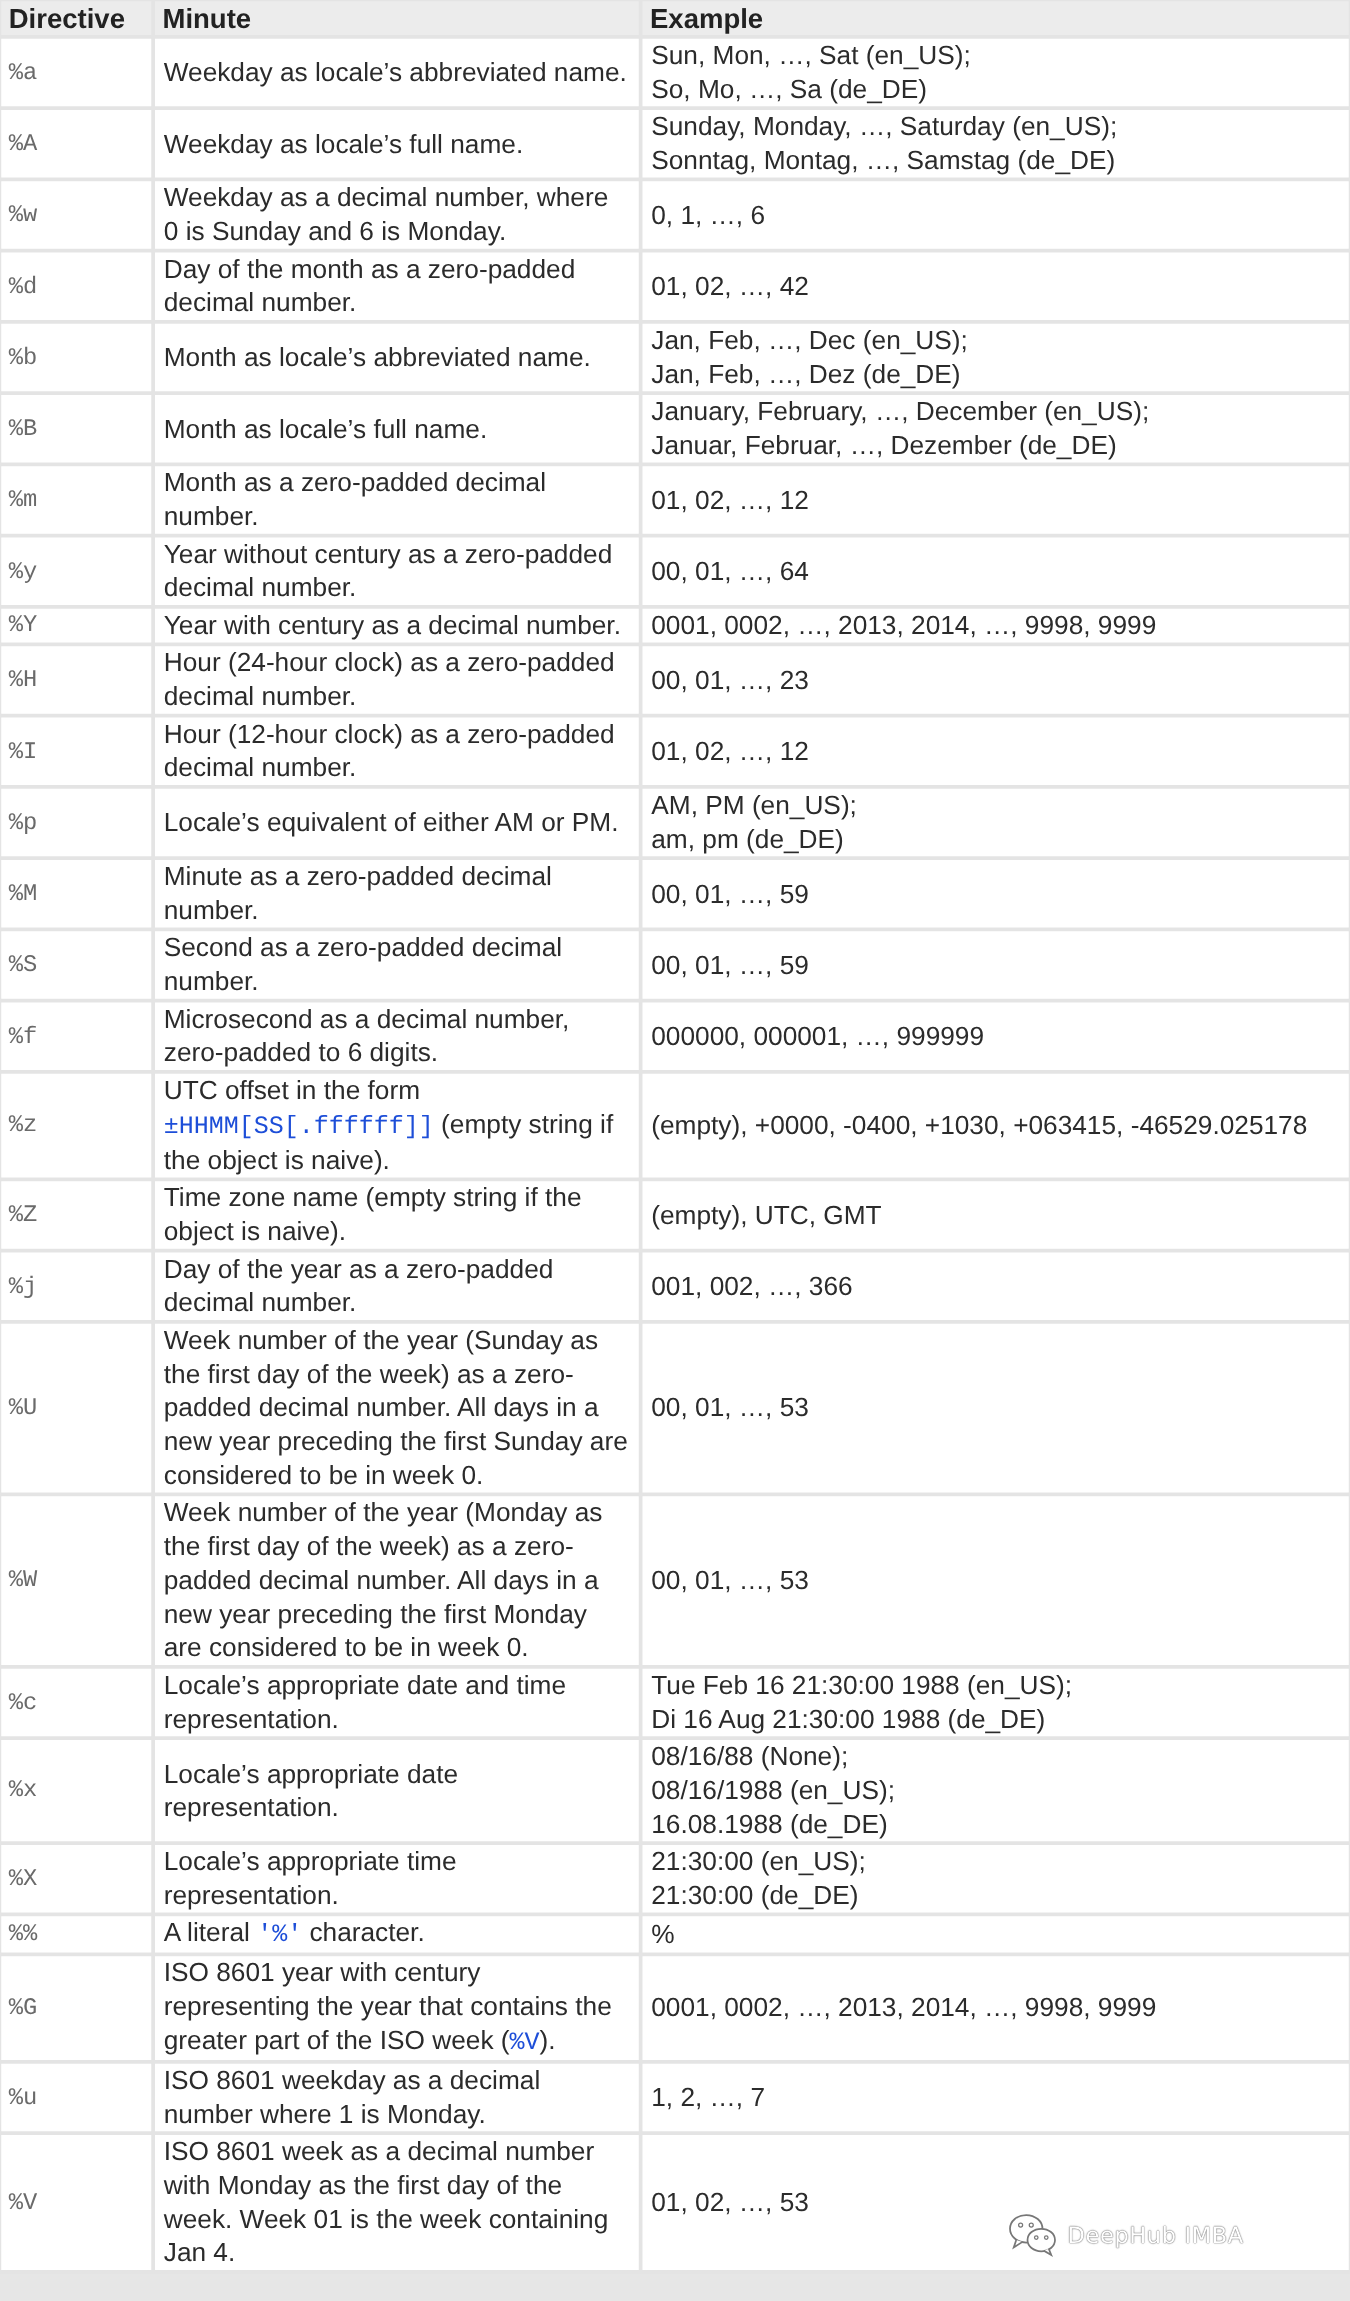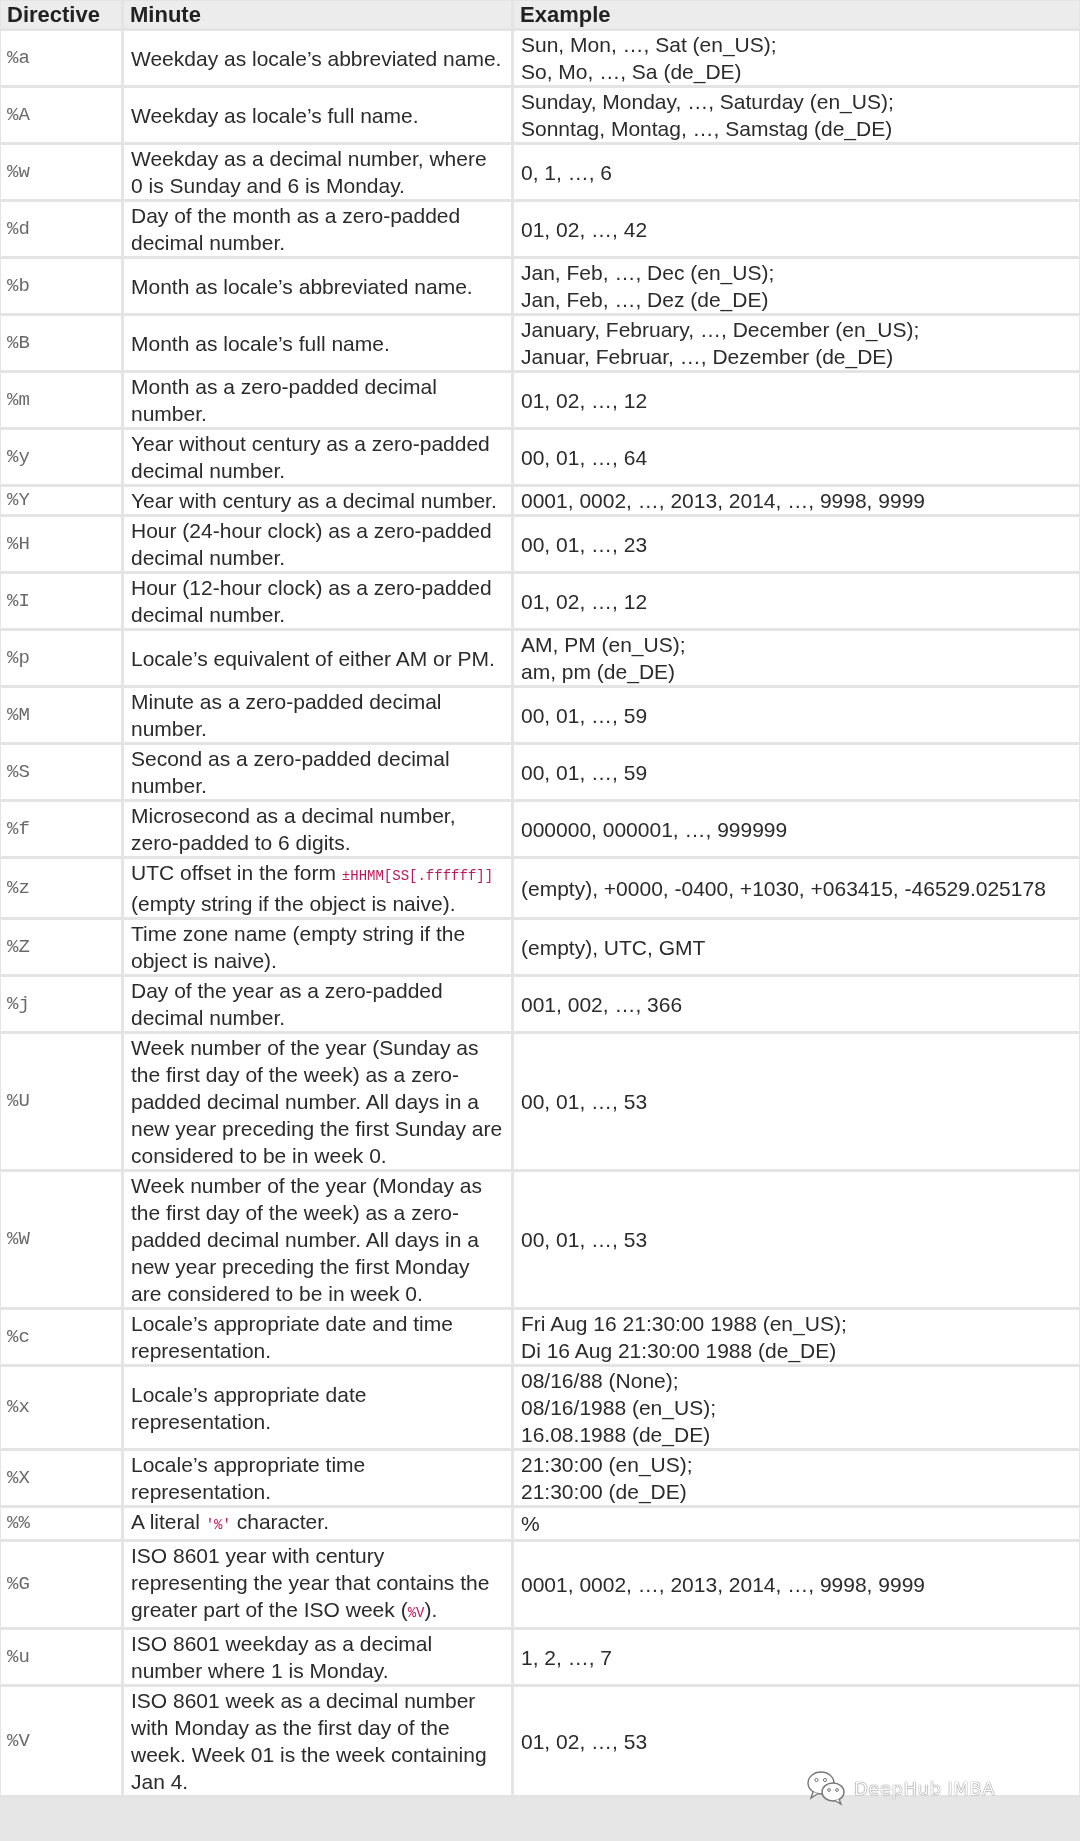--- a/index.html
+++ b/index.html
@@ -34,21 +34,21 @@
       vertical-align: middle;
     }
     table.ref td.dir {
       font-family: "Liberation Mono", monospace;
       color: #6a6a6a;
       font-size: 19px;
       padding-left: 6px;
     }
     col.c1 { width: 120px; }
     col.c2 { width: 387px; }
-    .mono { font-family: "Liberation Mono", monospace; color: #be185d; font-size: 14px; }
+    .mono { font-family: "Liberation Mono", monospace; color: #1d4ed8; font-size: 20px; }
     .cell-line { display: block; }
     .watermark {
       position: absolute; left: 806px; top: 1770px;
       display: flex; align-items: center; gap: 6px;
       color: #ffffff;
       font-family: "DejaVu Sans", sans-serif;
       font-size: 18px;
       text-shadow: 0 0 1px #666, 0 0 1px #666;
       letter-spacing: 0.5px;
     }
@@ -213,21 +213,21 @@
         <td class="dir">%W</td>
         <td>Week number of the year (Monday as the first day of the week) as a zero-padded decimal number. All days in a new year preceding the first Monday are considered to be in week 0.</td>
         <td>
           <span class="cell-line">00, 01, …, 53</span>
         </td>
       </tr>
       <tr>
         <td class="dir">%c</td>
         <td>Locale’s appropriate date and time representation.</td>
         <td>
-          <span class="cell-line">Fri Aug 16 21:30:00 1988 (en_US);</span>
+          <span class="cell-line">Tue Feb 16 21:30:00 1988 (en_US);</span>
           <span class="cell-line">Di 16 Aug 21:30:00 1988 (de_DE)</span>
         </td>
       </tr>
       <tr>
         <td class="dir">%x</td>
         <td>Locale’s appropriate date representation.</td>
         <td>
           <span class="cell-line">08/16/88 (None);</span>
           <span class="cell-line">08/16/1988 (en_US);</span>
           <span class="cell-line">16.08.1988 (de_DE)</span>

